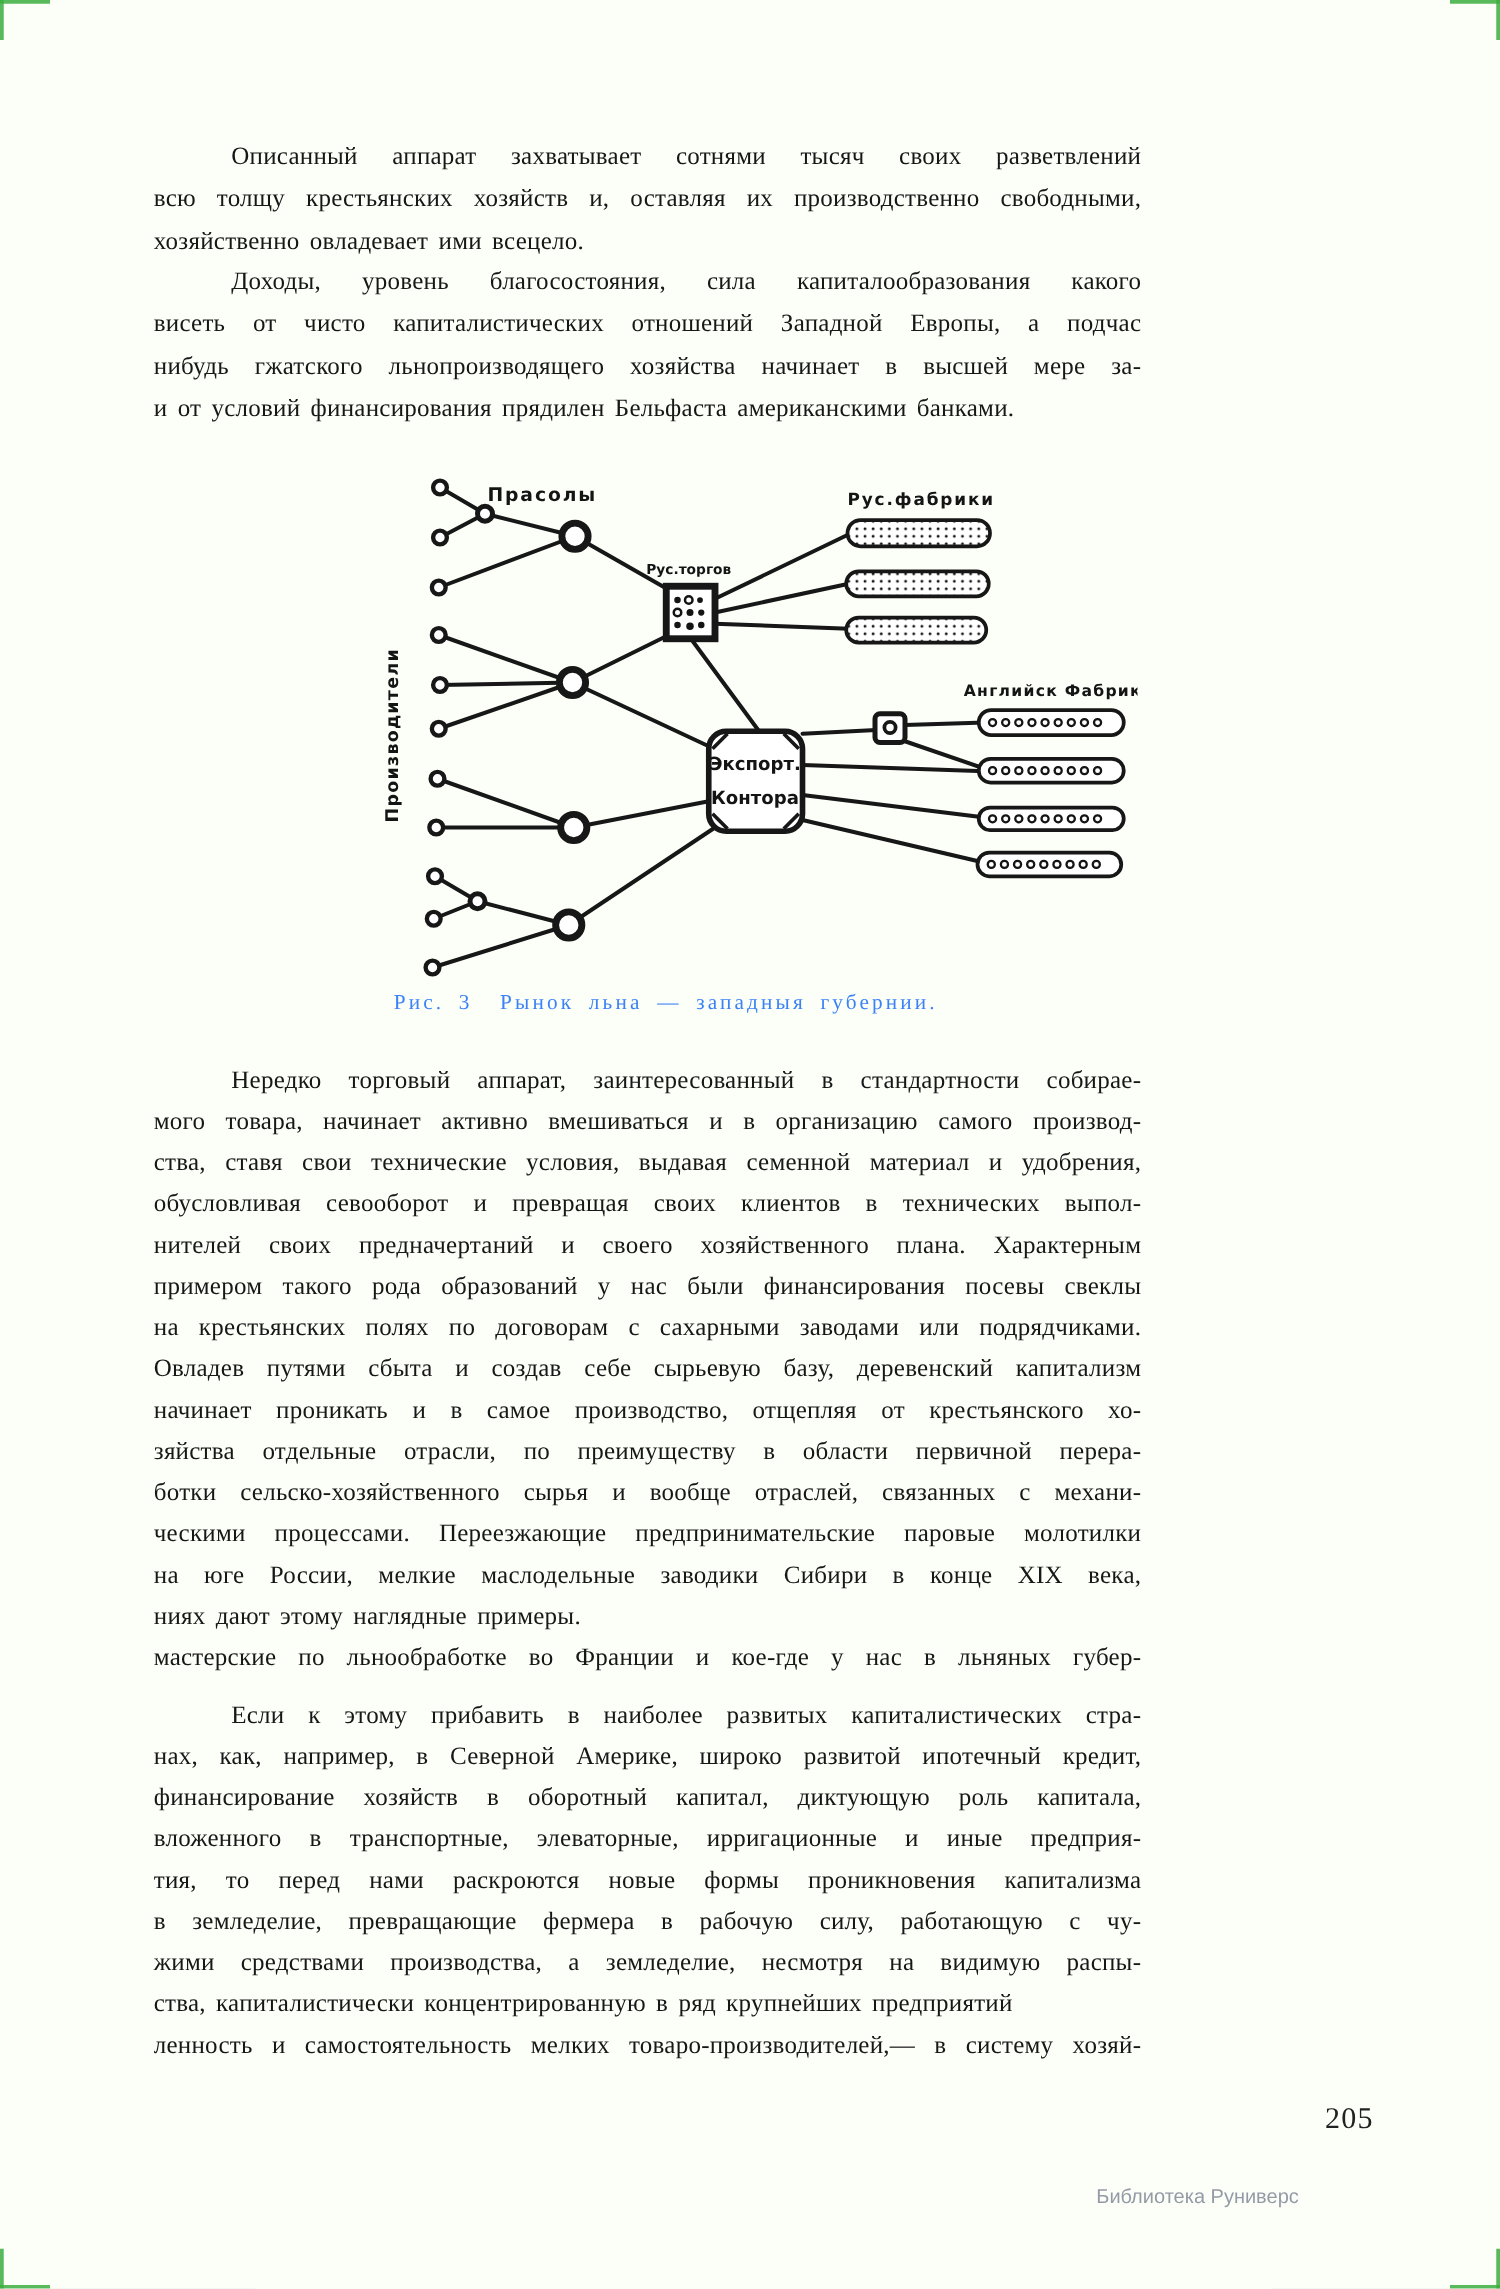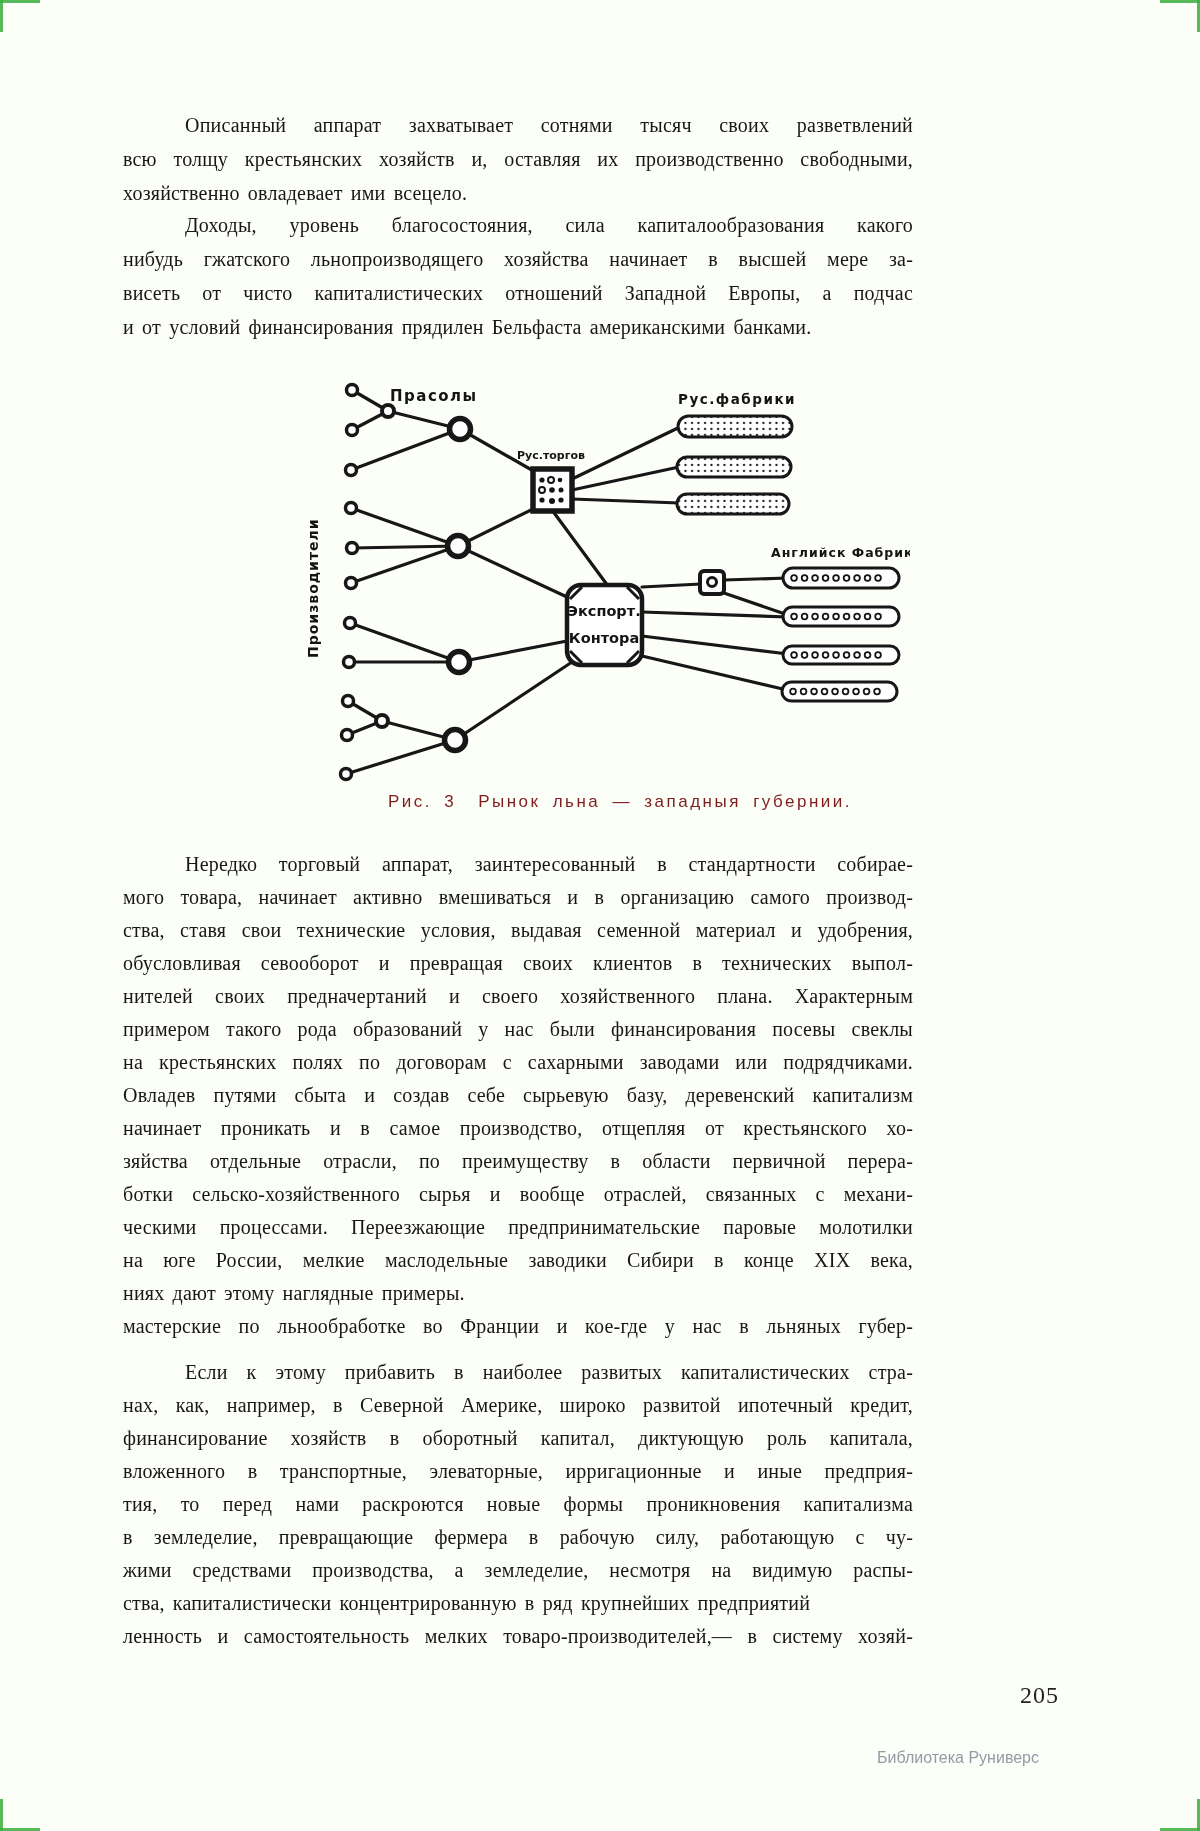--- a/index.html
+++ b/index.html
@@ -20,24 +20,24 @@
         word-spacing:3px;letter-spacing:.2px;}
   .p1{top:108px;line-height:34px;}
   .p2{top:208px;line-height:34px;}
   .p3{top:848px;}
   .p4{top:1356px;}
   .tline{text-align:justify;text-align-last:justify;}
   .tline.first{text-indent:62px;}
   .tline.last{text-align-last:left;}
   
   .diagram{position:absolute;left:280px;top:370px;width:630px;height:450px;}
-  .caption{position:absolute;left:315px;top:792px;width:610px;text-align:center;
-           font-family:Liberation Sans, sans-serif;font-size:17px;letter-spacing:2.5px;
-           word-spacing:5px;color:#7f1d1d;}
-  .pageno{position:absolute;left:1020px;top:1682px;font-size:24px;letter-spacing:1px;color:#222;}
+  .caption{position:absolute;left:315px;top:792px;width:610px;text-align:left;
+           font-family:Liberation Serif, serif;font-size:17px;letter-spacing:2.5px;
+           word-spacing:5px;color:#3b82f6;}
+  .pageno{position:absolute;left:1060px;top:1682px;font-size:24px;letter-spacing:1px;color:#222;}
   .watermark{position:absolute;left:877px;top:1749px;font-family:"Liberation Sans",sans-serif;
              font-size:16px;color:var(--watermark-gray);}
   
   .diagram line.edge{stroke:var(--ink);stroke-width:3.2;stroke-linecap:round;}
   .diagram .node{stroke:var(--ink);fill:#fff;}
   .diagram text{font-family:"DejaVu Sans",sans-serif;font-weight:700;fill:#141414;}
 </style>
 </head>
 <body>
 
@@ -52,22 +52,22 @@
   <div class="mark m-br-h"></div>
   <div class="mark m-br-v"></div>
 
   <div class="para p1">
       <div class="tline first">Описанный аппарат захватывает сотнями тысяч своих разветвлений</div>
       <div class="tline">всю толщу крестьянских хозяйств и, оставляя их производственно свободными,</div>
       <div class="tline last">хозяйственно овладевает ими всецело.</div>
     </div>
   <div class="para p2">
       <div class="tline first">Доходы, уровень благосостояния, сила капиталообразования какого</div>
+      <div class="tline">висеть от чисто капиталистических отношений Западной Европы, а подчас</div>
       <div class="tline">нибудь гжатского льнопроизводящего хозяйства начинает в высшей мере за-</div>
-      <div class="tline">висеть от чисто капиталистических отношений Западной Европы, а подчас</div>
       <div class="tline last">и от условий финансирования прядилен Бельфаста американскими банками.</div>
     </div>
 
   <svg class="diagram" viewBox="280 370 630 450" xmlns="http://www.w3.org/2000/svg">
     <defs>
       <pattern id="dotfill" width="6.5" height="6" patternUnits="userSpaceOnUse">
         <rect width="6.5" height="6" fill="#ffffff"></rect>
         <circle cx="3" cy="3" r="1.15" fill="#141414"></circle>
       </pattern>
     </defs>

